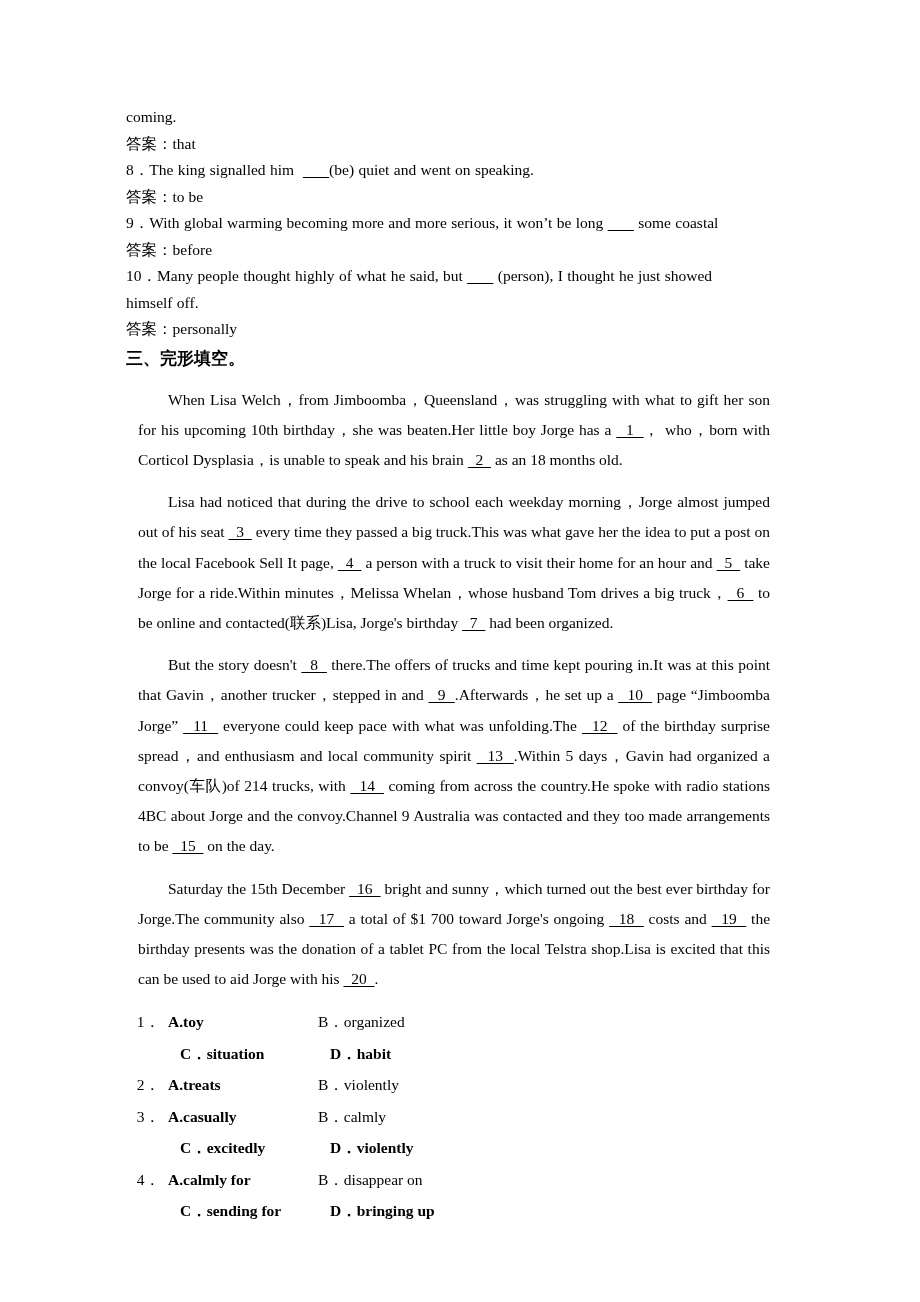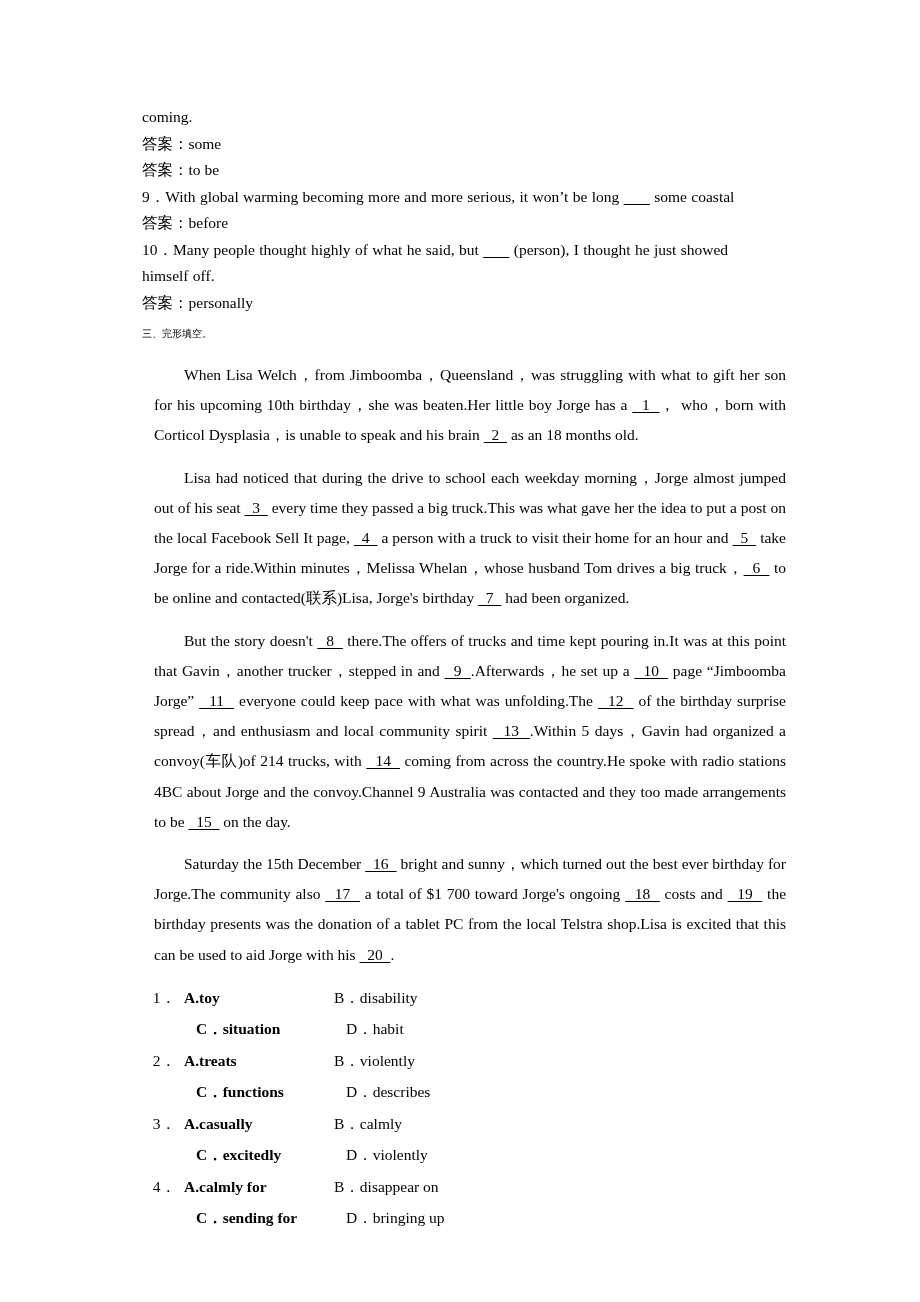--- a/index.html
+++ b/index.html
@@ -10,21 +10,21 @@
   body {
     width: 920px;
     height: 1302px;
     font-family: "Liberation Serif", "DejaVu Serif", serif;
     color: #000000;
     position: relative;
     overflow: hidden;
   }
   .page {
     position: absolute;
-    left: 142px;
+    left: 126px;
     top: 104px;
     width: 656px;
   }
   
   .ln {
     font-size: 15.5px;
     line-height: 30px;
     white-space: pre-wrap;
     word-spacing: 0.5px;
   }
@@ -39,21 +39,22 @@
   .cn {
     font-family: "DejaVu Sans", "Liberation Sans", sans-serif;
     font-size: 14px;
   }
   .heading {
     font-size: 15.5px;
     line-height: 29px;
     margin-top: 1px;
   }
   .heading .cn {
-    font-size: 10px;
+    font-size: 17px;
+    font-weight: bold;
   }
   
   .para {
     font-size: 15.5px;
     line-height: 30.2px;
     text-align: justify;
     text-justify: inter-word;
     text-indent: 30px;
     white-space: normal;
     margin: 12px;
@@ -84,30 +85,31 @@
   .colA {
     width: 150px;
     flex: 0 0 150px;
     font-weight: bold;
   }
   .colB {
     flex: 0 0 auto;
   }
   .optrow.second .qnum { visibility: hidden; }
   .optrow.second .colA { padding-left: 12px; width: 150px; flex: 0 0 150px; }
-  .optrow.second .colB { padding-left: 0; }
+  .optrow.second .colB { padding-left: 0; font-weight: bold; }
 </style>
 </head>
 <body>
 
 <div class="page">
 
   <div class="tight">
     <div class="ln">coming.</div>
-    <div class="ans">答案：some</div>
+    <div class="ans">答案：that</div>
+    <div class="ln">8．The king signalled him  <span class="blank">      </span>(be) quiet and went on speaking.</div>
     <div class="ans">答案：to be</div>
     <div class="ln">9．With global warming becoming more and more serious, it won’t be long <span class="blank">      </span> some coastal</div>
     <div class="ans">答案：before</div>
     <div class="ln">10．Many people thought highly of what he said, but <span class="blank">      </span> (person), I thought he just showed</div>
     <div class="ln">himself off.</div>
     <div class="ans">答案：personally</div>
   </div>
 
   <div class="heading"><span class="cn">三、完形填空。</span></div>
 
@@ -116,37 +118,32 @@
     <p class="para">Lisa had noticed that during the drive to school each weekday morning，Jorge almost jumped out of his seat <span class="blank">  3  </span> every time they passed a big truck.This was what gave her the idea to put a post on the local Facebook Sell It page, <span class="blank">  4  </span> a person with a truck to visit their home for an hour and <span class="blank">  5  </span> take  Jorge for a ride.Within minutes，Melissa Whelan，whose husband Tom drives a big truck，<span class="blank">  6  </span> to be online and contacted(联系)Lisa, Jorge's birthday <span class="blank">  7  </span> had been organized.</p>
     <p class="para">But the story doesn't <span class="blank">  8  </span> there.The offers of trucks and time kept pouring in.It was at this point that Gavin，another trucker，stepped in and <span class="blank">  9  </span>.Afterwards，he set up a <span class="blank">  10  </span> page “Jimboomba Jorge” <span class="blank">  11  </span> everyone could keep pace with what was unfolding.The <span class="blank">  12  </span> of the birthday surprise spread，and enthusiasm and local community spirit <span class="blank">  13  </span>.Within 5 days，Gavin had organized a convoy(车队)of 214 trucks, with <span class="blank">  14  </span> coming from across the country.He spoke with radio stations 4BC about Jorge and the convoy.Channel 9 Australia was contacted and they too made arrangements to be <span class="blank">  15  </span> on the day.</p>
     <p class="para">Saturday the 15th December <span class="blank">  16  </span> bright and sunny，which turned out the best ever birthday for Jorge.The community also <span class="blank">  17  </span> a total of $1 700 toward Jorge's ongoing <span class="blank">  18  </span> costs and <span class="blank">  19  </span> the birthday presents was the donation of a tablet PC from the local Telstra shop.Lisa is excited that this can be used to aid Jorge with his <span class="blank">  20  </span>.</p>
   </div>
 
   <div class="opts">
 
     <div class="optrow">
       <span class="qnum">1．</span>
       <span class="colA">A.toy</span>
-      <span class="colB">B．disability</span>
+      <span class="colB">B．organized</span>
     </div>
     <div class="optrow second">
       <span class="qnum"></span>
       <span class="colA">C．situation</span>
       <span class="colB">D．habit</span>
     </div>
 
     <div class="optrow">
       <span class="qnum">2．</span>
       <span class="colA">A.treats</span>
       <span class="colB">B．violently</span>
-    </div>
-    <div class="optrow second">
-      <span class="qnum"></span>
-      <span class="colA">C．functions</span>
-      <span class="colB">D．describes</span>
     </div>
 
     <div class="optrow">
       <span class="qnum">3．</span>
       <span class="colA">A.casually</span>
       <span class="colB">B．calmly</span>
     </div>
     <div class="optrow second">
       <span class="qnum"></span>
       <span class="colA">C．excitedly</span>

